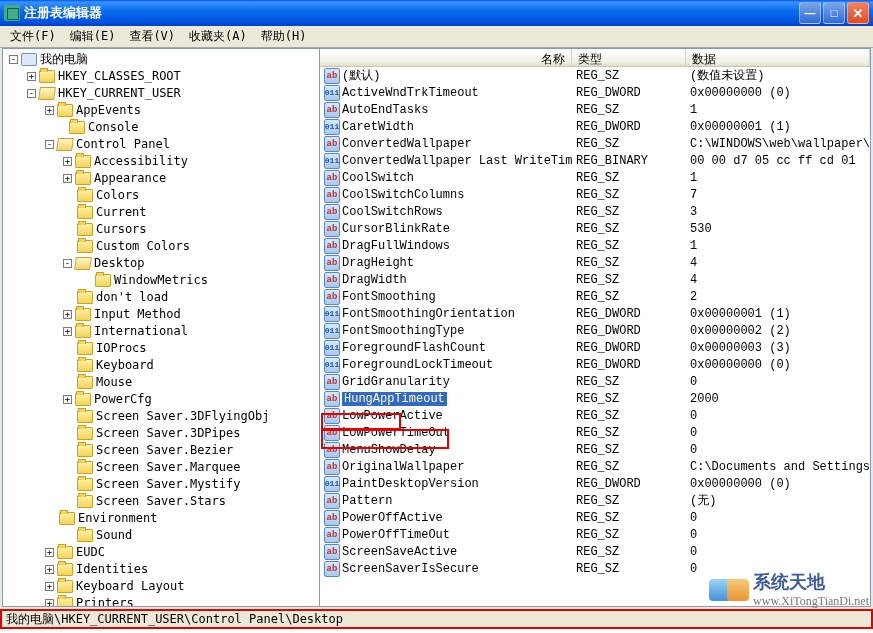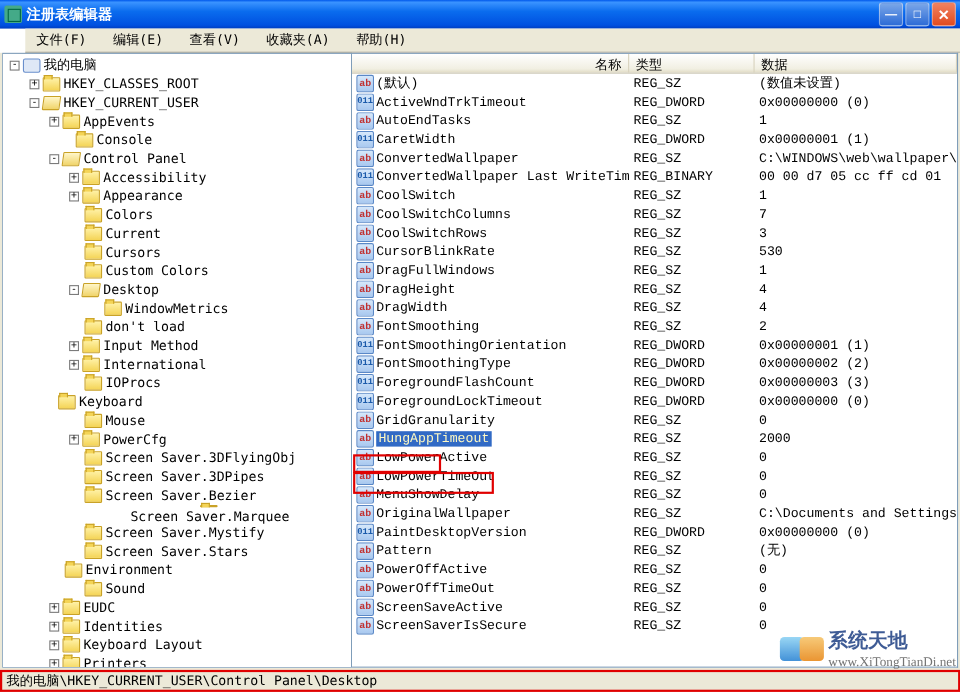--- a/index.html
+++ b/index.html
@@ -7,21 +7,21 @@
 
 .titlebar { background: linear-gradient(to bottom, #0058eb 0%, #3a93ff 8%, #0a6cee 40%, #0050e0 88%, #003dc0 100%); height: 26px; display: flex; align-items: center; padding: 0 4px; color: #fff; }
 .titlebar .icon { width: 16px; height: 16px; margin-right: 4px; background: #4a8; border-radius: 2px; position: relative; }
 .titlebar .icon::before { content:""; position:absolute; left:3px; top:3px; width:10px; height:10px; border:1px solid #064; }
 .titlebar .title { flex: 1; font-weight: bold; font-size: 13px; }
 .winbtns { display: flex; gap: 2px; }
 .winbtn { width: 22px; height: 22px; border-radius: 3px; display: flex; align-items: center; justify-content: center; color: #fff; font-weight: bold; font-family: Arial; font-size: 11px; }
 .winbtn.mm { background: linear-gradient(to bottom, #7ba7e8, #2d6bd6); border: 1px solid #fff6; }
 .winbtn.close { background: linear-gradient(to bottom, #f08262, #e24b1f); border: 1px solid #fff6; font-size: 13px; }
 
-.menubar { background: #ece9d8; border-bottom: 1px solid #aca899; height: 22px; display: flex; align-items: center; padding: 0 4px; gap: 12px; margin-left: 23px; }
+.menubar { background: #ece9d8; border-bottom: 1px solid #aca899; height: 22px; display: flex; align-items: center; padding: 0 4px; gap: 2px; }
 .menubar .menuitem { padding: 2px 6px; }
 
 .client { display: flex; height: 561px; border: 2px solid #ece9d8; border-top: none; }
 
 .tree { width: 318px; border: 1px solid #7f9db9; background: #fff; overflow-y: auto; overflow-x: hidden; padding: 2px 0; font-family: "SimSun", monospace; }
 .tree .node { white-space: nowrap; display: flex; align-items: center; height: 17px; line-height: 17px; }
 .tree .exp { width: 9px; height: 9px; border: 1px solid #7b7b7b; display: inline-flex; align-items: center; justify-content: center; font-size: 9px; line-height: 7px; margin-right: 3px; background: #fff; cursor: pointer; font-family: monospace; color:#000;}
 .tree .noexp { width: 11px; display:inline-block; margin-right:3px; }
 .tree .folder { width: 16px; height: 13px; margin-right: 3px; display:inline-block; }
 .tree .folder.closed { background: linear-gradient(to bottom, #fff2a8 0%, #f4d456 100%); border: 1px solid #c9a227; border-radius: 1px; position:relative;}
@@ -166,21 +166,21 @@
       <div class="node" style="padding-left: 60px;">
         <span class="exp">+</span>
         <span class="folder closed"></span>
         <span class="label">International</span>
       </div>
       <div class="node" style="padding-left: 60px;">
         <span class="noexp"></span>
         <span class="folder closed"></span>
         <span class="label">IOProcs</span>
       </div>
-      <div class="node" style="padding-left: 36px;">
+      <div class="node" style="padding-left: 60px;">
         <span class="noexp"></span>
         <span class="folder closed"></span>
         <span class="label">Keyboard</span>
       </div>
       <div class="node" style="padding-left: 60px;">
         <span class="noexp"></span>
         <span class="folder closed"></span>
         <span class="label">Mouse</span>
       </div>
       <div class="node" style="padding-left: 60px;">
@@ -196,21 +196,21 @@
       <div class="node" style="padding-left: 60px;">
         <span class="noexp"></span>
         <span class="folder closed"></span>
         <span class="label">Screen Saver.3DPipes</span>
       </div>
       <div class="node" style="padding-left: 60px;">
         <span class="noexp"></span>
         <span class="folder closed"></span>
         <span class="label">Screen Saver.Bezier</span>
       </div>
-      <div class="node" style="padding-left: 60px; flex-direction: column;">
+      <div class="node" style="padding-left: 60px;">
         <span class="noexp"></span>
         <span class="folder closed"></span>
         <span class="label">Screen Saver.Marquee</span>
       </div>
       <div class="node" style="padding-left: 60px;">
         <span class="noexp"></span>
         <span class="folder closed"></span>
         <span class="label">Screen Saver.Mystify</span>
       </div>
       <div class="node" style="padding-left: 60px;">

